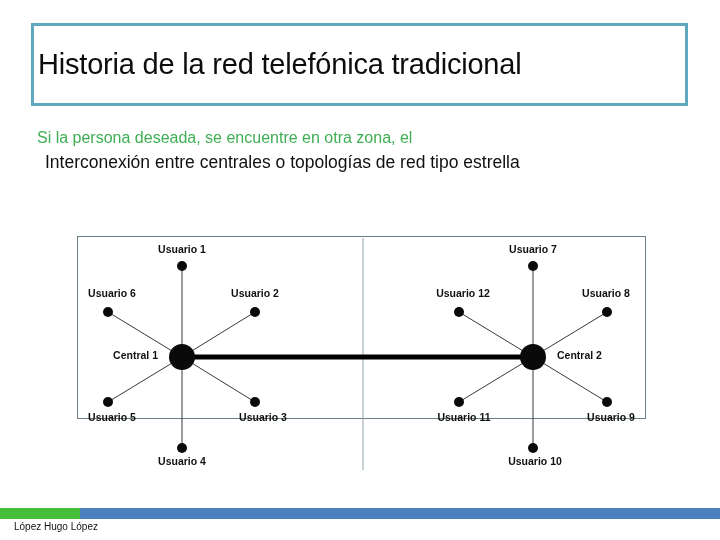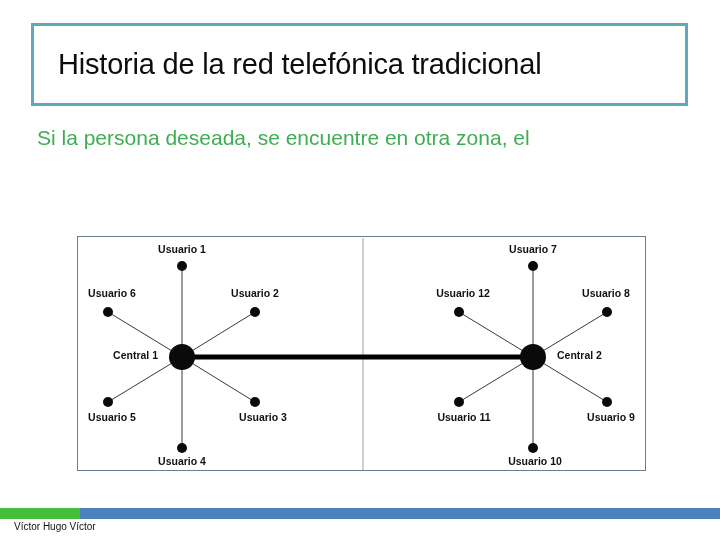--- a/index.html
+++ b/index.html
@@ -28,53 +28,53 @@
     display: flex;
     align-items: center;
     justify-content: flex-start;
     overflow: hidden;
   }
   #title-text {
     font-size: 29px;
     color: #0d0d0d;
     line-height: 1.05;
     letter-spacing: -0.2px;
-    padding-left: 24px;
+    padding-left: 4px;
     white-space: nowrap;
   }
 
   
   #body-block {
     position: absolute;
     left: 37px;
     top: 126px;
     width: 660px;
   }
   .green-line {
     color: #3FAE52;
-    font-size: 21px;
+    font-size: 16px;
     line-height: 23px;
     white-space: nowrap;
   }
   #black-line {
     color: #101010;
     font-size: 17.5px;
     line-height: 23px;
     padding-left: 8px;
     margin-top: 2px;
     white-space: nowrap;
   }
 
   
   #diagram-frame {
     position: absolute;
     left: 77px;
     top: 236px;
     width: 569px;
-    height: 235px;
+    height: 183px;
     box-sizing: border-box;
     border: 1px solid #6B7F88;
     background: #ffffff;
   }
   #diagram-svg { display: block; }
   .node-label {
     font-family: "Liberation Sans", sans-serif;
     font-size: 10.5px;
     font-weight: bold;
     fill: #111111;
@@ -123,20 +123,21 @@
 </style>
 </head>
 <body>
 
 <div id="title-box">
   <div id="title-text">Historia de la red telefónica tradicional</div>
 </div>
 
 <div id="body-block">
   <div class="green-line">Si la persona deseada, se encuentre en otra zona, el</div>
+  <div id="black-line">Interconexión entre centrales o topologías de red tipo estrella</div>
 </div>
 
 <div id="diagram-frame">
   <svg id="diagram-svg" width="567" height="233" viewBox="0 0 567 233">
     <g id="svg-divider">
         <line x1="285" y1="1" x2="285" y2="234" class="panel-divider"></line>
       </g>
     <g id="svg-spokes">
         <line x1="104" y1="120" x2="104" y2="29" class="spoke"></line>
         <line x1="104" y1="120" x2="177" y2="75" class="spoke"></line>
@@ -186,14 +187,14 @@
         <text x="80" y="122" text-anchor="end" class="node-label">Central 1</text>
         <text x="479" y="122" text-anchor="start" class="node-label">Central 2</text>
       </g>
   </svg>
 </div>
 
 <div id="footer-bar">
   <div id="footer-bar-green"></div>
   <div id="footer-bar-blue"></div>
 </div>
-<div id="footer-author">Víctor Hugo Víctor</div>
+<div id="footer-author">López Hugo López</div>
 <div id="footer-page">12</div>
 
 </body></html>

